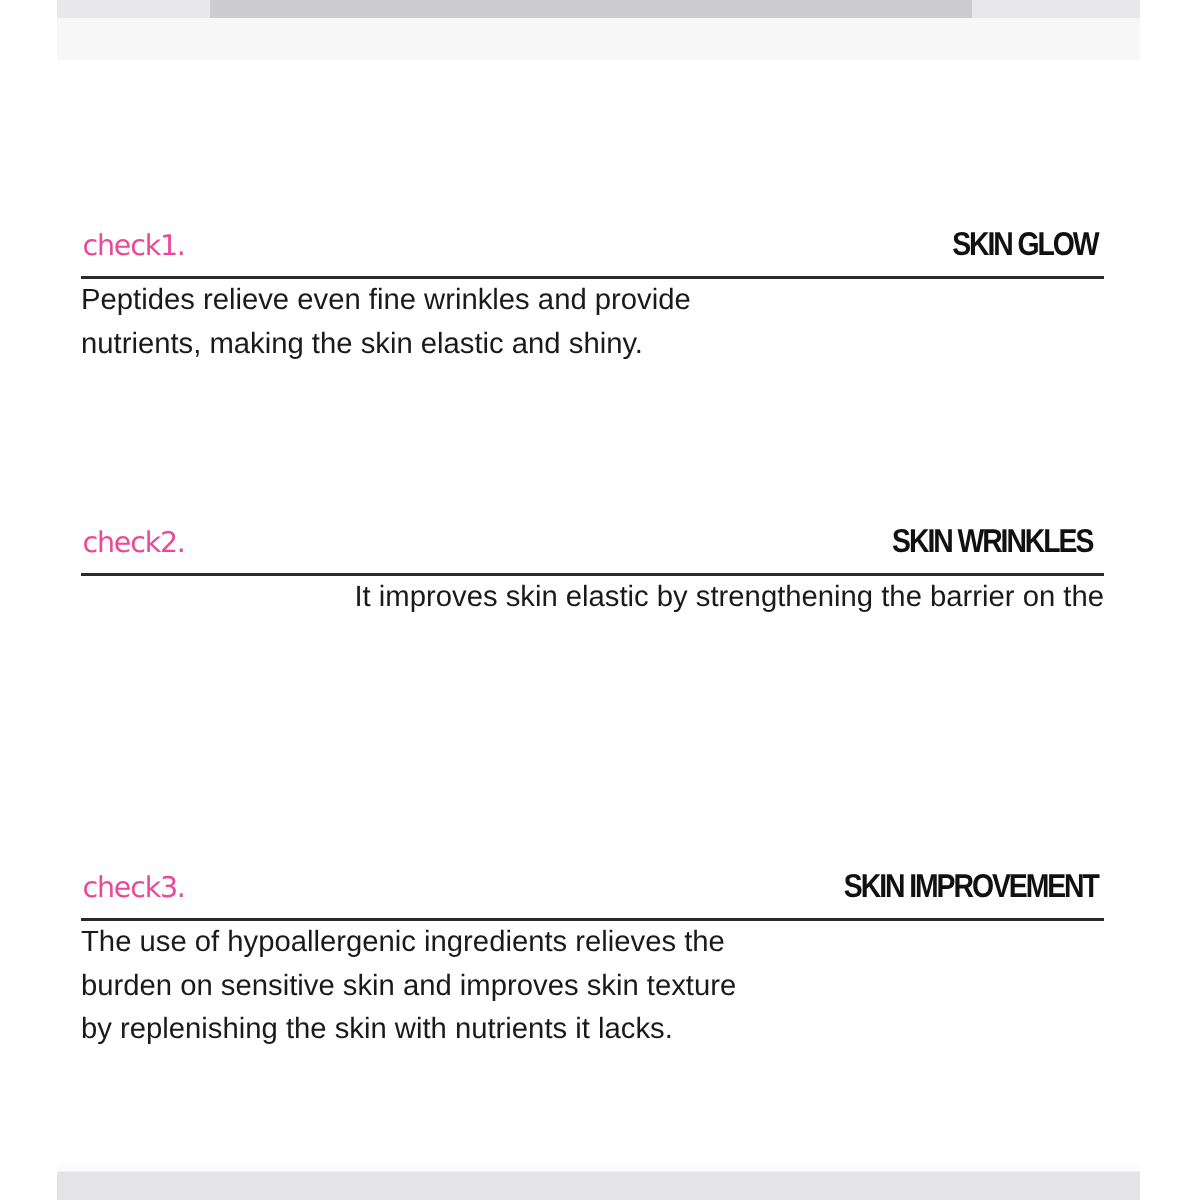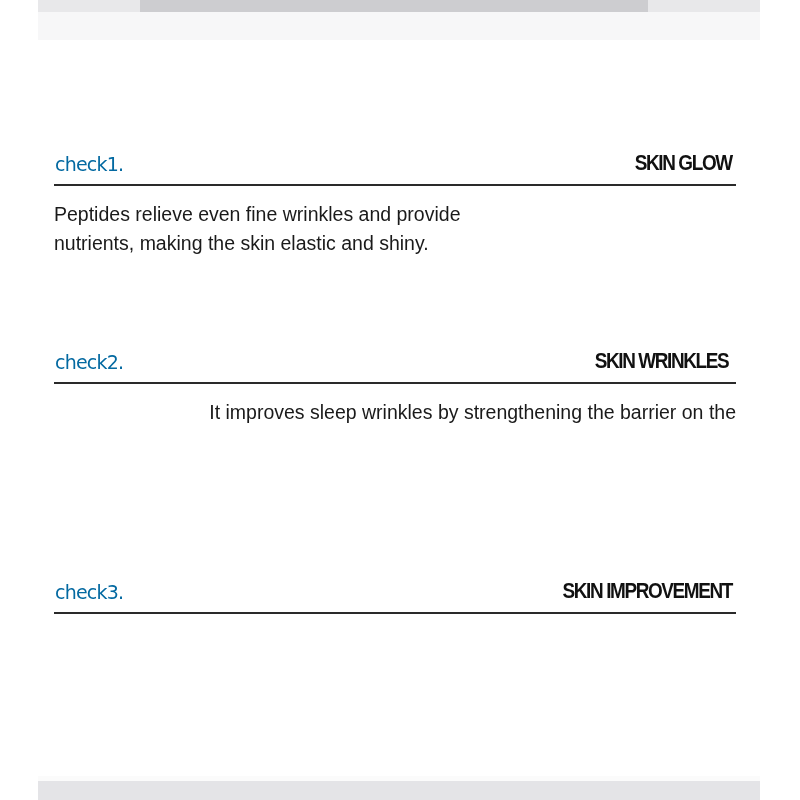--- a/index.html
+++ b/index.html
@@ -64,42 +64,41 @@
       position: relative;
       height: 36px;
     }
     .check-label {
       position: absolute;
       left: 1px;
       bottom: 9px;
       font-family: "DejaVu Sans", sans-serif;
       font-size: 19px;
       letter-spacing: -0.8px;
-      color: #0369a1;
+      color: #ec4899;
     }
     .section-title {
       position: absolute;
       right: 4px;
       bottom: 8px;
       font-family: "Liberation Sans", sans-serif;
       font-weight: bold;
       font-size: 22px;
       letter-spacing: -1.6px;
       transform: scaleX(0.86);
       transform-origin: right bottom;
       color: #111111;
       white-space: nowrap;
     }
     .divider {
       height: 2px;
       background: #2a2a2a;
       width: 682px;
     }
     .section-body {
-      margin-top: 14px;
       font-family: "Liberation Sans", sans-serif;
       font-size: 19.5px;
       line-height: 29px;
       color: #1a1a1a;
     }
     .section-body .line {
       display: block;
       white-space: nowrap;
     }
   </style>
@@ -124,26 +123,31 @@
   </div>
 </div>
 
 <div class="section" style="top:346px;text-align:right;">
   <div class="section-header">
     <span class="check-label">check2.</span>
     <span class="section-title" style="right:8px;">SKIN WRINKLES</span>
   </div>
   <div class="divider"></div>
   <div class="section-body">
-    <span class="line">It improves sleep wrinkles by strengthening the barrier on the</span>
+    <span class="line">It improves skin elastic by strengthening the barrier on the</span>
   </div>
 </div>
 
 <div class="section" style="top:576px;">
   <div class="section-header">
     <span class="check-label">check3.</span>
     <span class="section-title">SKIN IMPROVEMENT</span>
   </div>
   <div class="divider"></div>
+  <div class="section-body">
+    <span class="line">The use of hypoallergenic ingredients relieves the</span>
+    <span class="line">burden on sensitive skin and improves skin texture</span>
+    <span class="line">by replenishing the skin with nutrients it lacks.</span>
+  </div>
 </div>
 
 <div class="bottom-band-edge"></div>
 <div class="bottom-band"></div>
 
 </body></html>

